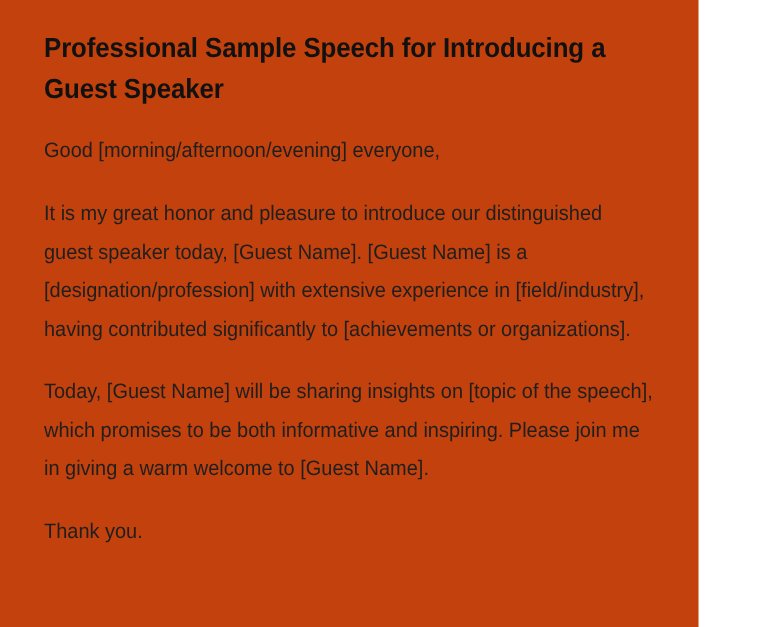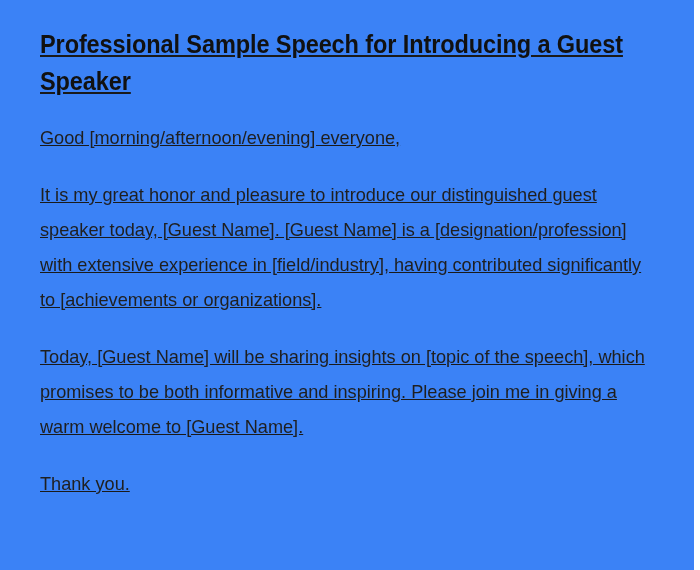--- a/index.html
+++ b/index.html
@@ -10,25 +10,24 @@
   body {
     width: 700px;
     height: 570px;
     overflow: hidden;
     font-family: "Liberation Sans", "DejaVu Sans", sans-serif;
     color: #1a1a1a;
     -webkit-font-smoothing: antialiased;
   }
   .page {
     box-sizing: border-box;
-    width: 694px;
+    width: 635px;
     height: 570px;
-    background: #3b82f6;
+    background: #c2410c;
     padding: 26px 40px 0 40px;
-    text-decoration: underline;
   }
   .doc-title {
     margin: 0 0 20px 0;
     padding: 0;
     font-size: 25px;
     font-weight: 700;
     line-height: 37px;
     letter-spacing: -0.1px;
     color: #111111;
     font-family: "Liberation Sans Narrow", "Liberation Sans", "DejaVu Sans Condensed", sans-serif;

